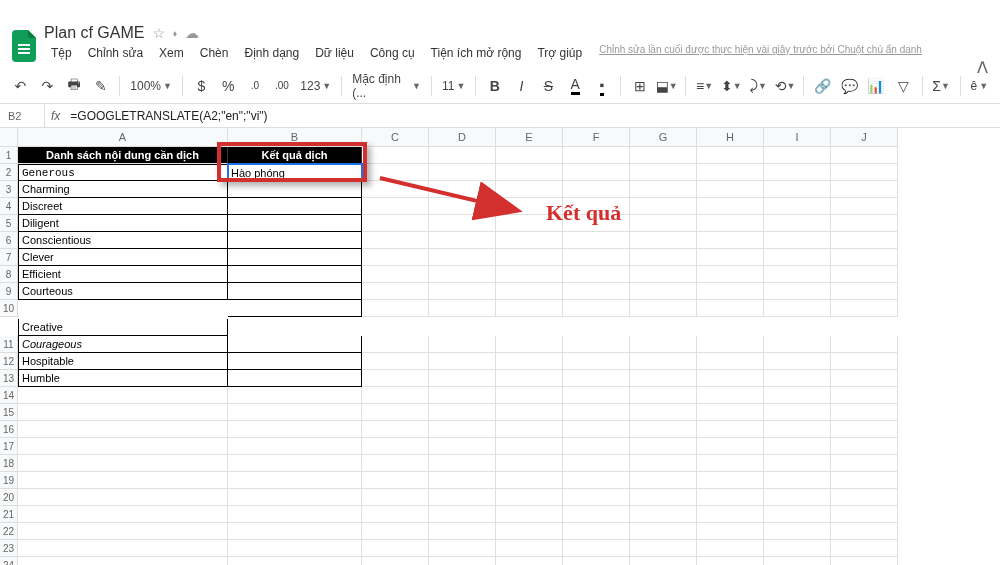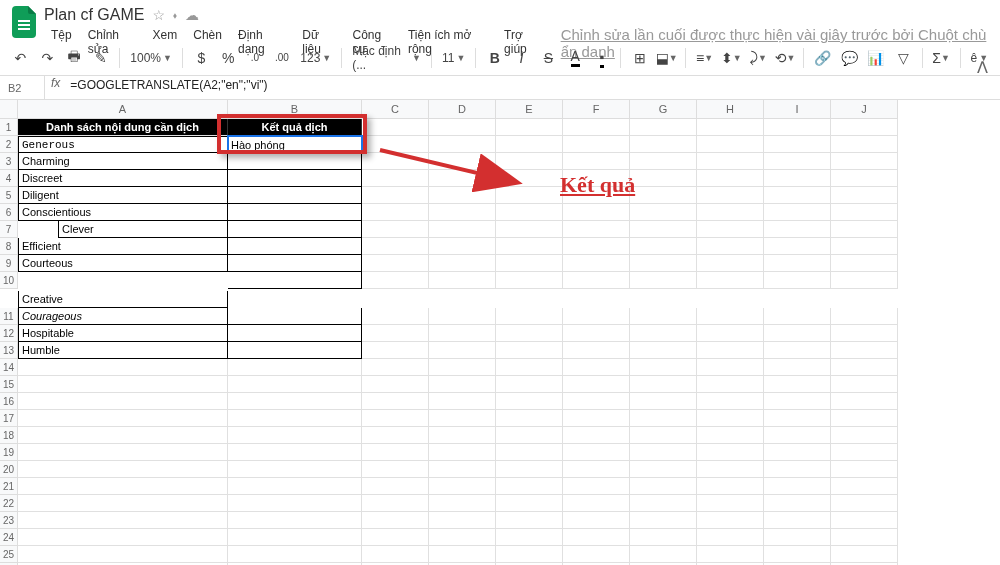--- a/index.html
+++ b/index.html
@@ -1,41 +1,41 @@
 <!DOCTYPE html>
 <html><head>
 <meta charset="utf-8">
 <style>
 * { margin: 0; padding: 0; box-sizing: border-box; font-family: Arial, sans-serif; }
 body { background: #fff; width: 1000px; height: 565px; overflow: hidden; position: relative; }
 
 
-.header { display: flex; align-items: flex-start; padding: 6px 12px; height: 40px; }
+.header { display: flex; align-items: flex-end; padding: 6px 12px; height: 40px; margin-top: 28px; }
 .logo-sheets { width: 24px; height: 32px; margin-right: 8px; }
 .doc-info { flex: 1; }
 .doc-title-row { display: flex; align-items: center; gap: 8px; }
 .doc-title { font-size: 16px; color: #333; }
 .title-icon { color: #999; font-size: 14px; }
 .menu-bar { display: flex; gap: 2px; margin-top: 2px; }
 .menu-item { font-size: 12px; color: #333; padding: 2px 7px; cursor: pointer; }
-.edit-info { font-size: 15px; color: #999; text-decoration: underline; margin-left: 8px; }
+.edit-info { font-size: 10px; color: #999; text-decoration: underline; margin-left: 8px; }
 .header-right { display: flex; align-items: center; gap: 12px; }
 .header-icon { width: 32px; height: 32px; display: flex; align-items: center; justify-content: center; border-radius: 50%; cursor: pointer; }
 .meet-icon { background: linear-gradient(135deg, #00ac47 33%, #ffba00 33% 66%, #ea4335 66%); border-radius: 4px; width: 24px; height: 18px; position: relative; }
 .share-btn { background: #2e7d32; color: #fff; padding: 6px 12px; border-radius: 4px; font-size: 12px; display: flex; align-items: center; gap: 4px; cursor: pointer; }
 
 
 .toolbar { display: flex; align-items: center; padding: 4px 8px; border-bottom: 1px solid #ddd; height: 36px; gap: 2px; }
 .tb-btn { width: 26px; height: 26px; display: flex; align-items: center; justify-content: center; cursor: pointer; color: #444; font-size: 14px; border-radius: 2px; }
 .tb-sep { width: 1px; height: 20px; background: #ddd; margin: 0 4px; }
 .tb-select { font-size: 12px; color: #444; padding: 2px 4px; cursor: pointer; display: flex; align-items: center; gap: 2px; }
 .tb-dropdown-arrow { font-size: 9px; color: #666; }
 
 
-.formula-bar { display: flex; align-items: flex-start; border-bottom: 1px solid #ddd; height: 24px; }
+.formula-bar { display: flex; align-items: center; border-bottom: 1px solid #ddd; height: 24px; }
 .cell-ref { width: 45px; font-size: 11px; color: #666; padding-left: 8px; border-right: 1px solid #ddd; height: 100%; display: flex; align-items: center; }
 .fx-label { font-size: 12px; font-style: italic; color: #666; padding: 0 6px; }
 .formula-input { flex: 1; font-size: 12px; color: #222; padding: 2px 4px; }
 
 
 .grid-container { position: relative; height: calc(100% - 100px); overflow: hidden; }
 .grid { display: grid; grid-template-columns: 18px 210px 134px repeat(8, 67px); font-size: 11px; }
 .col-header { background: #f8f9fa; border-right: 1px solid #ddd; border-bottom: 1px solid #ddd; text-align: center; padding: 3px 0; color: #666; font-size: 11px; }
 .row-header { background: #f8f9fa; border-right: 1px solid #ddd; border-bottom: 1px solid #ddd; text-align: center; color: #666; font-size: 10px; height: 17px; line-height: 17px; }
 .cell { border-right: 1px solid #e0e0e0; border-bottom: 1px solid #e0e0e0; padding: 1px 3px; height: 17px; line-height: 15px; overflow: hidden; white-space: nowrap; }
@@ -235,21 +235,21 @@
       <div class="cell" style="border-top: none; border-right: 1px solid rgb(0, 0, 0); border-bottom: 1px solid rgb(0, 0, 0); border-left: none; border-image: initial;"></div>
       <div class="cell"></div>
       <div class="cell"></div>
       <div class="cell"></div>
       <div class="cell"></div>
       <div class="cell"></div>
       <div class="cell"></div>
       <div class="cell"></div>
       <div class="cell"></div>
       <div class="row-header">7</div>
-      <div class="cell" style="border-top: none; border-right: 1px solid rgb(0, 0, 0); border-bottom: 1px solid rgb(0, 0, 0); border-left: 1px solid rgb(0, 0, 0); border-image: initial; margin-left: 40px;">Clever</div>
+      <div class="cell" style="border-top: none; border-right: 1px solid rgb(0, 0, 0); border-bottom: 1px solid rgb(0, 0, 0); border-left: 1px solid rgb(0, 0, 0); border-image: initial;">Clever</div>
       <div class="cell" style="border-top: none; border-right: 1px solid rgb(0, 0, 0); border-bottom: 1px solid rgb(0, 0, 0); border-left: none; border-image: initial;"></div>
       <div class="cell"></div>
       <div class="cell"></div>
       <div class="cell"></div>
       <div class="cell"></div>
       <div class="cell"></div>
       <div class="cell"></div>
       <div class="cell"></div>
       <div class="cell"></div>
       <div class="row-header">8</div>
@@ -477,14 +477,14 @@
   <div class="red-box" style="left:217px; top:14px; width:150px; height:40px;"></div>
 
   <svg class="arrow-annotation" style="left:375px; top:40px;" width="160" height="60">
     <defs>
         <marker id="ah" markerWidth="12" markerHeight="10" refX="10" refY="5" orient="auto">
           <path d="M0,0 L12,5 L0,10 z" fill="#d32f2f"></path>
         </marker>
       </defs>
     <line x1="5" y1="10" x2="140" y2="42" stroke="#d32f2f" stroke-width="4" marker-end="url(#ah)"></line>
   </svg>
-  <div class="arrow-label" style="left:560px; top:72px;text-decoration:underline;">Kết quả</div>
+  <div class="arrow-label" style="left:546px; top:72px;">Kết quả</div>
 </div>
 
 </body></html>

